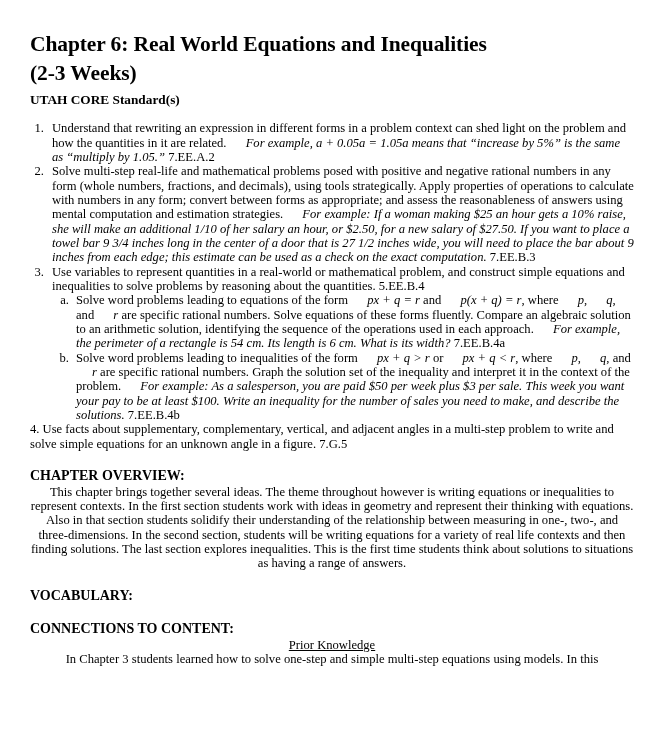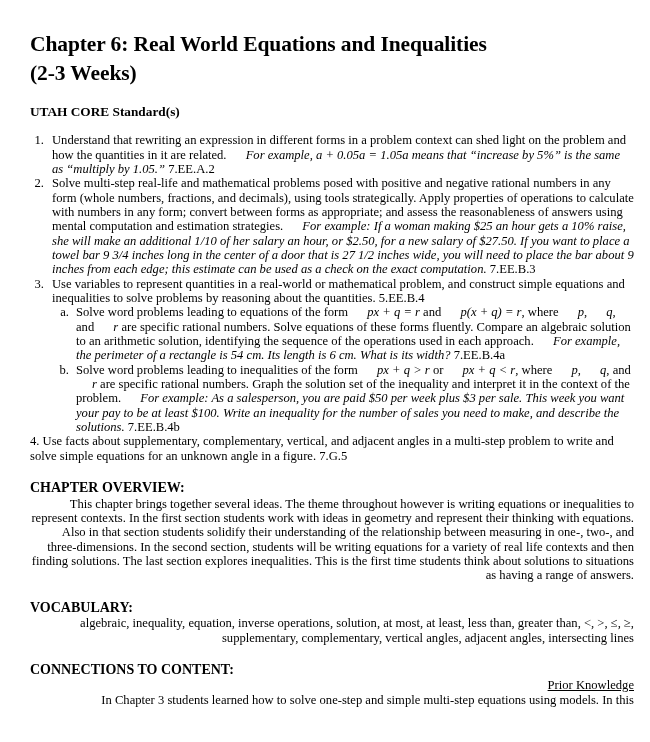--- a/index.html
+++ b/index.html
@@ -35,29 +35,29 @@
     padding-top: 4px;
   }
 
   
   .sec-head {
     font-size: 13.3px;
     font-weight: bold;
     line-height: 1.25;
     margin: 0;
   }
-  .sec-head.core { margin-top: 16px; }
+  .sec-head.core { margin-top: 4px; }
   .sec-head.big { font-size: 14px; }
 
   
   .body-text {
     font-size: 12.6px;
     line-height: 14.35px;
     margin: 0;
-    text-align: right;
+    text-align: center;
   }
 
   
   .num-list {
     margin: 0;
     padding: 0;
     list-style: none;
   }
   .num-item {
     position: relative;
@@ -169,21 +169,20 @@
   </ol>
 
   <div class="gap-lg"></div>
 
   <div class="sec-head big">CHAPTER OVERVIEW:</div>
   <p class="body-text">This chapter brings together several ideas. The theme throughout however is writing equations or inequalities to represent contexts. In the first section students work with ideas in geometry and represent their thinking with equations. Also in that section students solidify their understanding of the relationship between measuring in one-, two-, and three-dimensions. In the second section, students will be writing equations for a variety of real life contexts and then finding solutions. The last section explores inequalities. This is the first time students think about solutions to situations as having a range of answers.</p>
 
   <div class="gap-lg"></div>
 
   <div class="sec-head big">VOCABULARY:</div>
-  <p class="body-text">algebraic, inequality, equation, inverse operations, solution, at most, at least, less than, greater than, &lt;, &gt;, ≤, ≥, supplementary, complementary, vertical angles, adjacent angles, intersecting lines</p>
 
   <div class="gap-lg"></div>
 
   <div class="sec-head big">CONNECTIONS TO CONTENT:</div>
   <div class="body-text underline">Prior Knowledge</div>
   <p class="body-text">In Chapter 3 students learned how to solve one-step and simple multi-step equations using models. In this</p>
 
 </div>
 
 </body></html>

